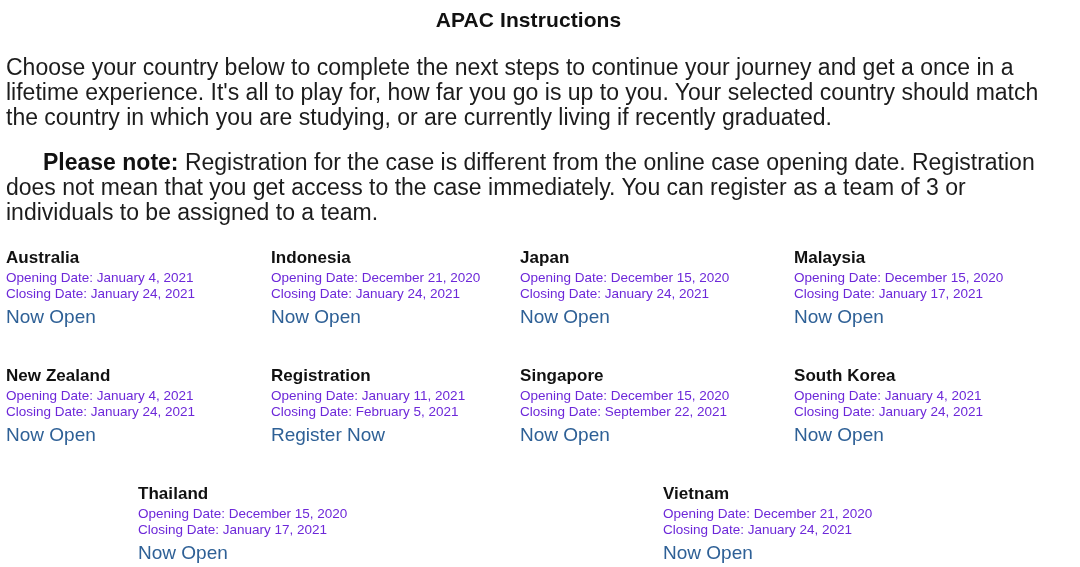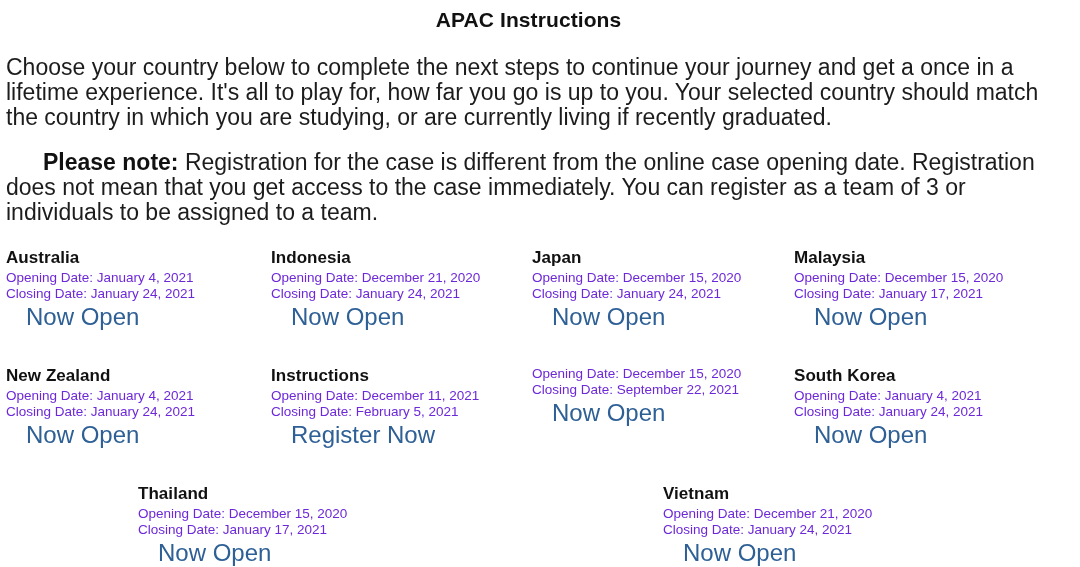--- a/index.html
+++ b/index.html
@@ -72,21 +72,21 @@
   .grid-row.row-last {
     height: 90px;
   }
   .country-card {
     position: absolute;
     top: 0;
     width: 262px;
   }
   .country-card.col-1 { left: 6px; }
   .country-card.col-2 { left: 271px; }
-  .country-card.col-3 { left: 532px; }
+  .country-card.col-3 { left: 520px; }
   .country-card.col-4 { left: 794px; }
   .country-card.col-offset-1 { left: 138px; }
   .country-card.col-offset-2 { left: 663px; }
 
   .country-name {
     font-size: 17px;
     font-weight: bold;
     color: #111111;
     line-height: 20px;
     margin: 0 0 2px 0;
@@ -94,26 +94,25 @@
   }
   .date-line {
     font-size: 13.5px;
     line-height: 16px;
     color: #6d28d9;
     white-space: nowrap;
   }
   .status-link {
     display: inline-block;
     margin-top: 3px;
-    font-size: 24px;
+    font-size: 19px;
     line-height: 24px;
     color: #2e6096;
     text-decoration: none;
     cursor: pointer;
-    margin-left: 20px;
   }
 </style>
 </head>
 <body>
 
 <div class="page">
 
   <div class="page-title">APAC Instructions</div>
 
   <div class="intro-block">
@@ -158,27 +157,28 @@
     <div class="grid-row">
 
       <div class="country-card col-1">
         <div class="country-name">New Zealand</div>
         <div class="date-line">Opening Date: January 4, 2021</div>
         <div class="date-line">Closing Date: January 24, 2021</div>
         <a class="status-link" href="#">Now Open</a>
       </div>
 
       <div class="country-card col-2">
-        <div class="country-name">Instructions</div>
-        <div class="date-line">Opening Date: December 11, 2021</div>
+        <div class="country-name">Registration</div>
+        <div class="date-line">Opening Date: January 11, 2021</div>
         <div class="date-line">Closing Date: February 5, 2021</div>
         <a class="status-link" href="#">Register Now</a>
       </div>
 
       <div class="country-card col-3">
+        <div class="country-name">Singapore</div>
         <div class="date-line">Opening Date: December 15, 2020</div>
         <div class="date-line">Closing Date: September 22, 2021</div>
         <a class="status-link" href="#">Now Open</a>
       </div>
 
       <div class="country-card col-4">
         <div class="country-name">South Korea</div>
         <div class="date-line">Opening Date: January 4, 2021</div>
         <div class="date-line">Closing Date: January 24, 2021</div>
         <a class="status-link" href="#">Now Open</a>

